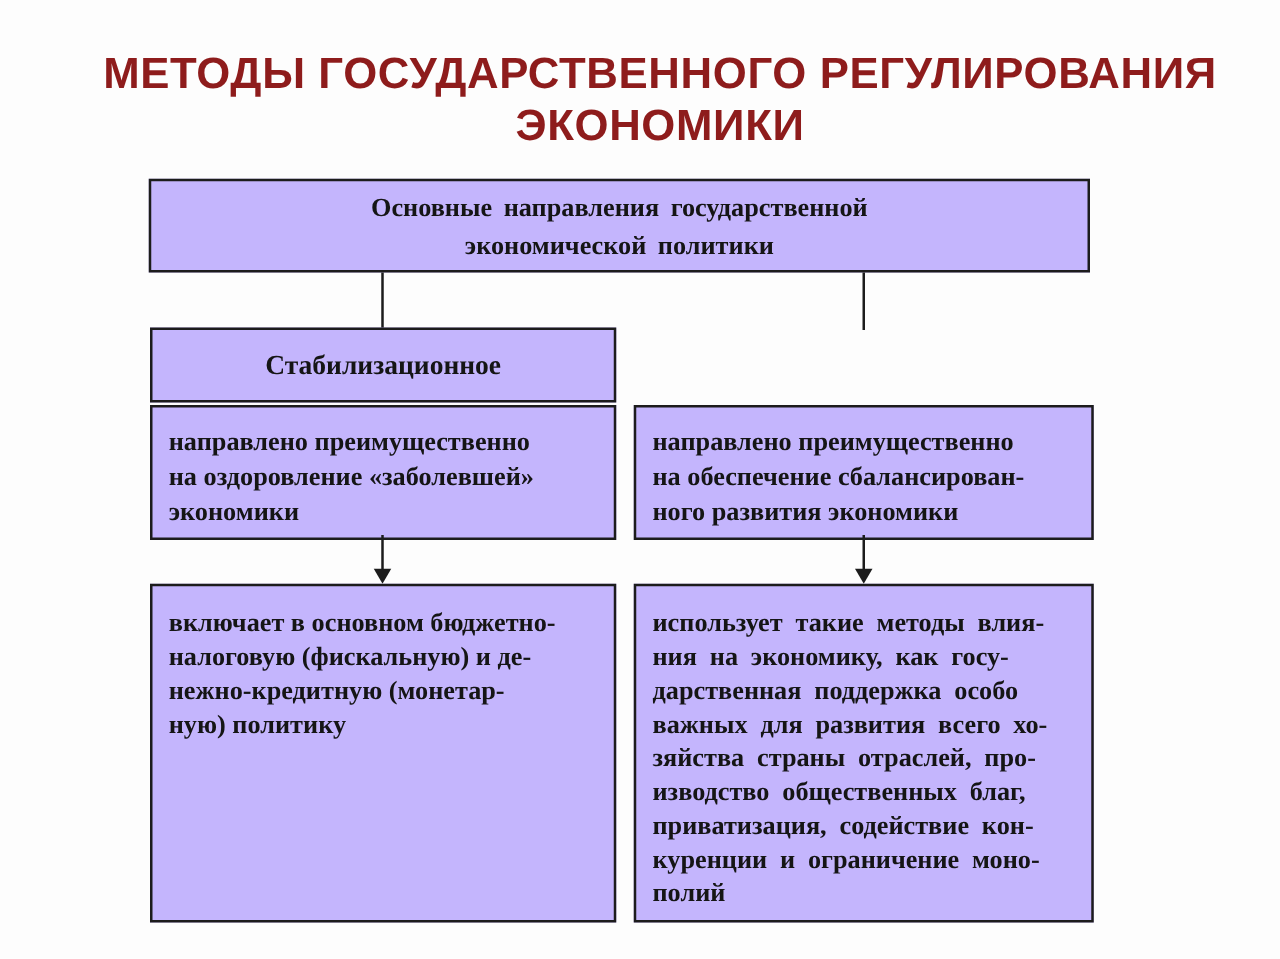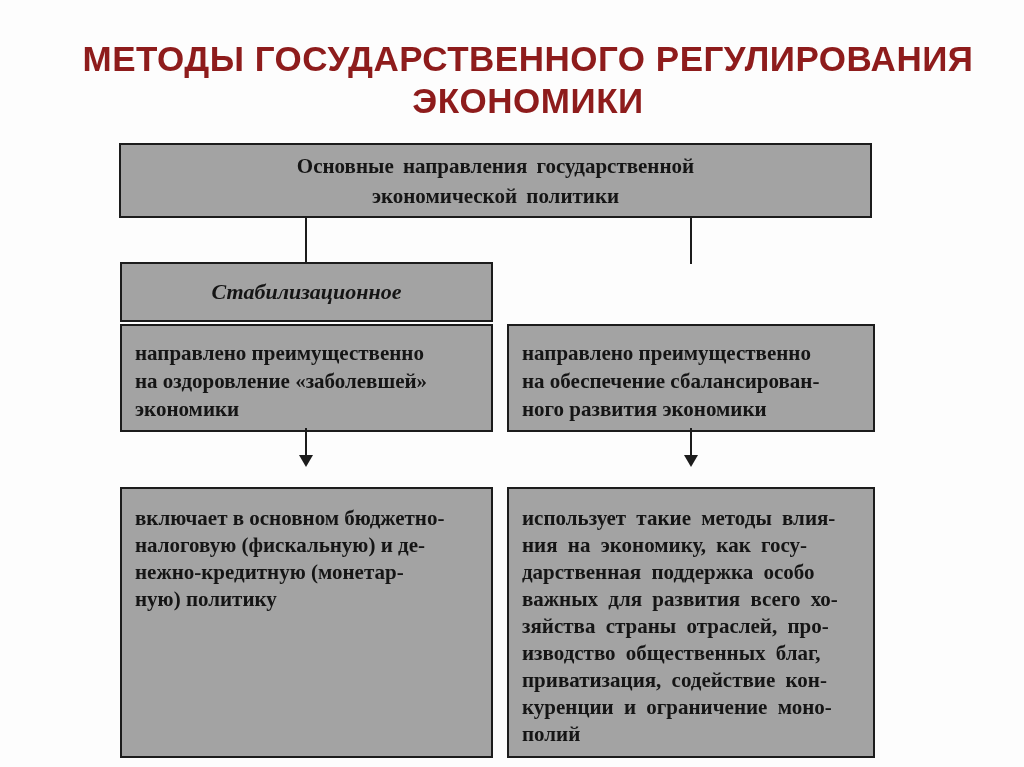--- a/index.html
+++ b/index.html
@@ -27,21 +27,21 @@
     font-size: 35px;
     line-height: 42px;
     letter-spacing: 0.5px;
     color: #8e1c1c;
     white-space: pre-line;
   }
   .box {
     position: absolute;
     box-sizing: border-box;
     border: 2px solid #1c1c1c;
-    background: #a3a3a3;
+    background: #c4b5fd;
     color: #151515;
     font-weight: bold;
   }
   .root-box {
     left: 119px;
     top: 143px;
     width: 753px;
     height: 75px;
     display: flex;
     align-items: center;
@@ -53,40 +53,38 @@
     white-space: pre-line;
   }
   .col-left  { left: 120px; width: 373px; }
   .col-right { left: 507px; width: 368px; }
   .header-box {
     top: 262px;
     height: 60px;
     display: flex;
     align-items: center;
     justify-content: center;
-    font-style: italic;
     font-size: 22px;
     text-align: right;
   }
   .desc-box {
     top: 324px;
     height: 108px;
     padding: 13px 12px 0 13px;
     font-size: 21px;
     line-height: 28px;
     white-space: pre-line;
   }
   .detail-box {
     top: 467px;
     height: 271px;
     padding: 16px 10px 0 13px;
     font-size: 21px;
     line-height: 27px;
     white-space: pre-line;
-    margin-top: 20px;
   }
   .detail-box.justified { word-spacing: 5px; }
   .vline {
     position: absolute;
     width: 2px;
     background: #1c1c1c;
   }
   .connector { top: 218px; height: 46px; }
   .arrow-shaft { top: 428px; height: 29px; }
   .arrow-head {

